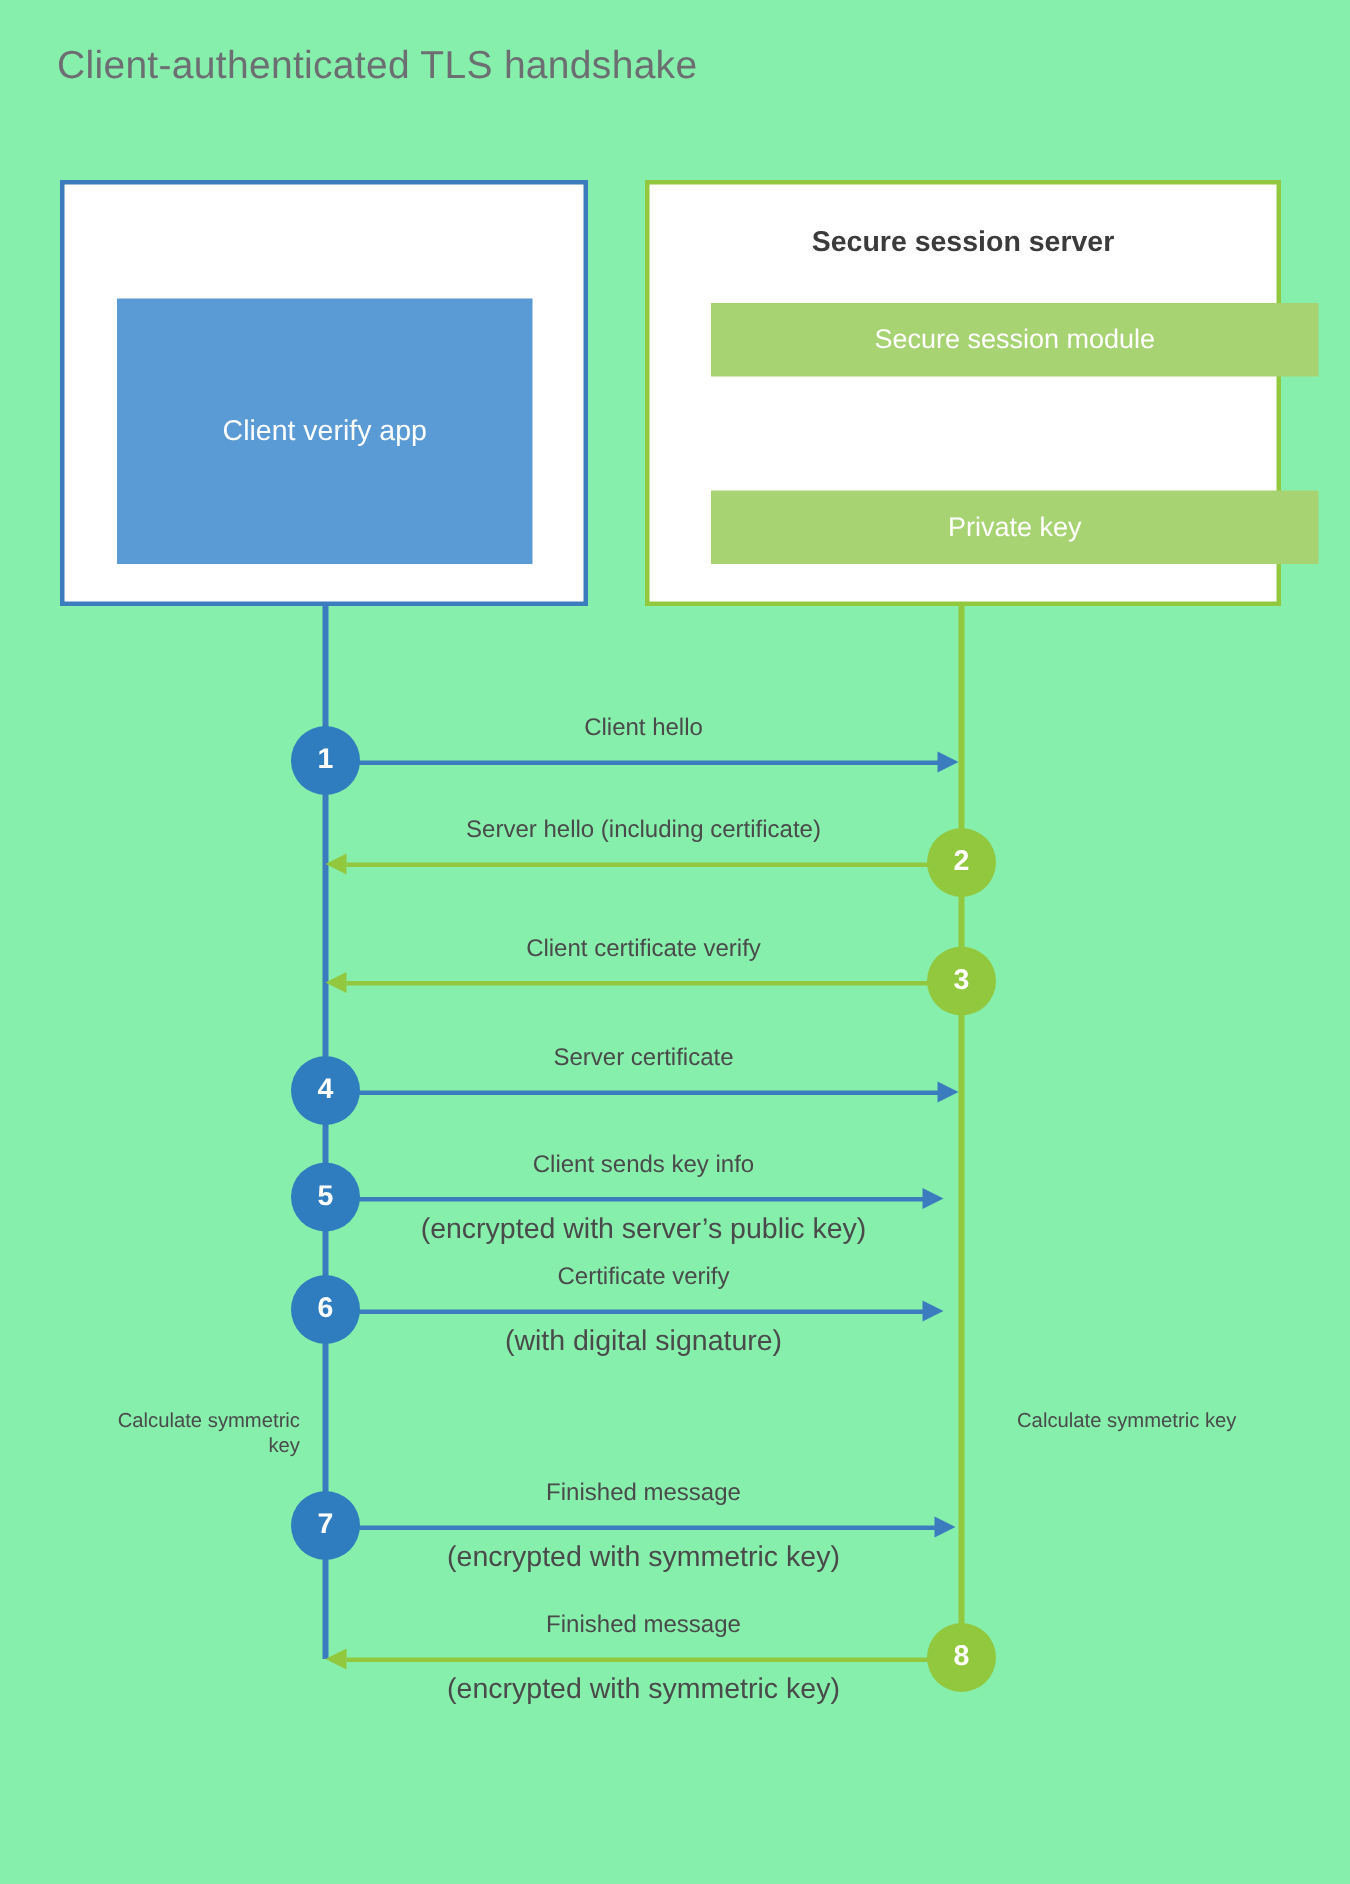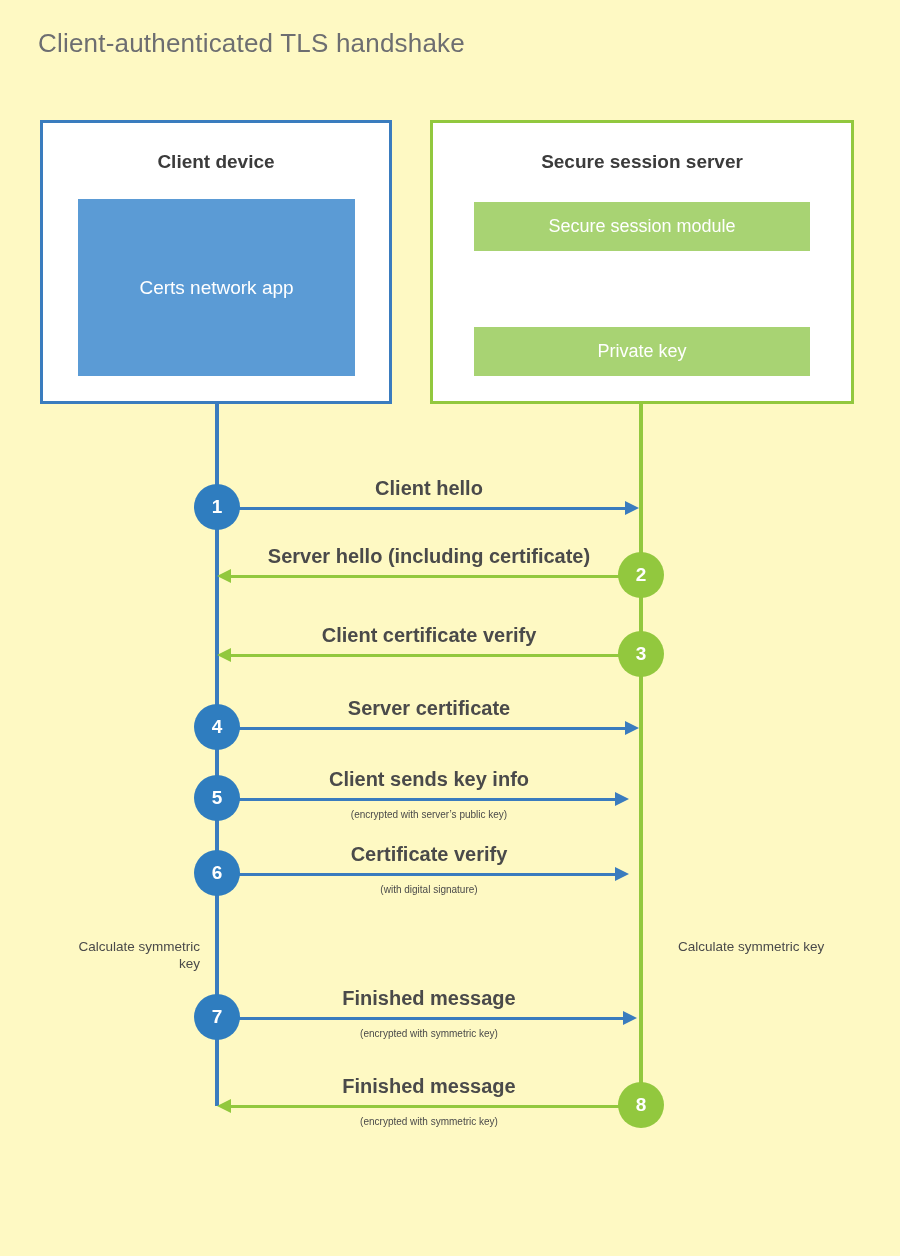--- a/index.html
+++ b/index.html
@@ -8,21 +8,21 @@
     background: #ffffff;
   }
   body {
     font-family: "Liberation Sans", sans-serif;
     color: #4a4a4a;
   }
   #canvas {
     position: relative;
     width: 900px;
     height: 1256px;
-    background: #fef9c3;
+    background: #86efac;
     overflow: hidden;
   }
 
   
   #page-title {
     position: absolute;
     left: 38px;
     top: 28px;
     font-size: 26px;
     font-weight: 400;
@@ -77,21 +77,21 @@
     align-items: center;
     justify-content: center;
     text-align: center;
     box-sizing: border-box;
   }
 
   
   .server-bar {
     position: absolute;
     left: 41px;
-    width: 336px;
+    width: 405px;
     height: 49px;
     background: #a8d373;
     color: #ffffff;
     font-size: 18px;
     display: flex;
     align-items: center;
     justify-content: center;
     text-align: center;
     box-sizing: border-box;
   }
@@ -142,30 +142,29 @@
     border-left: 14px solid #3a7cbe;
   }
   .arrowhead.left.green {
     border-top: 7.5px solid transparent;
     border-bottom: 7.5px solid transparent;
     border-right: 14px solid #92c83e;
   }
 
   .msg-label {
     position: absolute;
-    font-size: 20px;
+    font-size: 16px;
     color: #4a4a4a;
     text-align: right;
     white-space: nowrap;
     transform: translateX(-50%);
-    font-weight: bold;
   }
   .msg-sublabel {
     position: absolute;
-    font-size: 10px;
+    font-size: 19px;
     color: #4a4a4a;
     text-align: center;
     white-space: nowrap;
     transform: translateX(-50%);
   }
 
   
   .step-badge {
     position: absolute;
     width: 46px;
@@ -192,22 +191,21 @@
   .side-note.right-align { text-align: right; }
 </style>
 </head>
 <body>
 
 <div id="canvas">
 
   <div id="page-title">Client-authenticated TLS handshake</div>
 
   <div class="participant-box" id="client-box">
-    <div class="box-title">Client device</div>
-    <div id="client-app-block">Certs network app</div>
+    <div id="client-app-block">Client verify app</div>
   </div>
 
   <div class="participant-box" id="server-box">
     <div class="box-title">Secure session server</div>
     <div class="server-bar" id="server-bar-0">Secure session module</div>
     <div class="server-bar" id="server-bar-2">Private key</div>
   </div>
 
   <div class="lifeline" id="client-lifeline"></div>
   <div class="lifeline" id="server-lifeline"></div>

